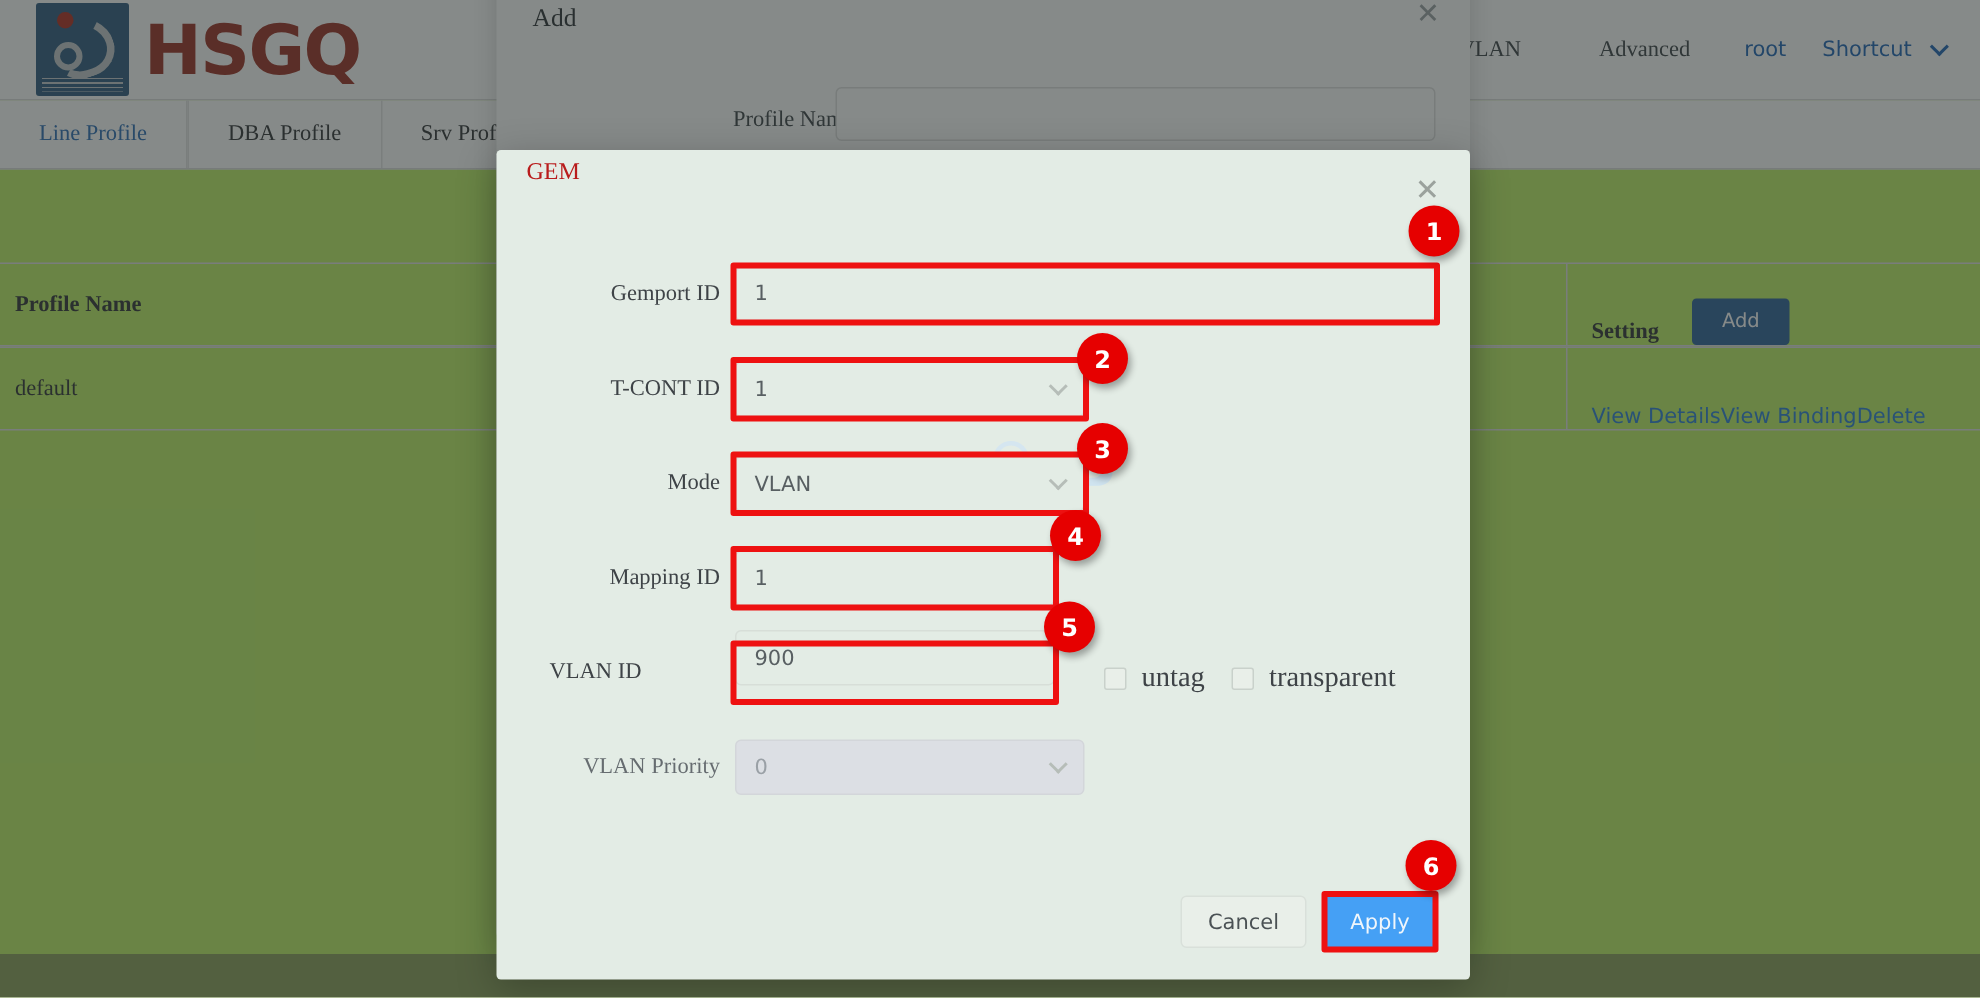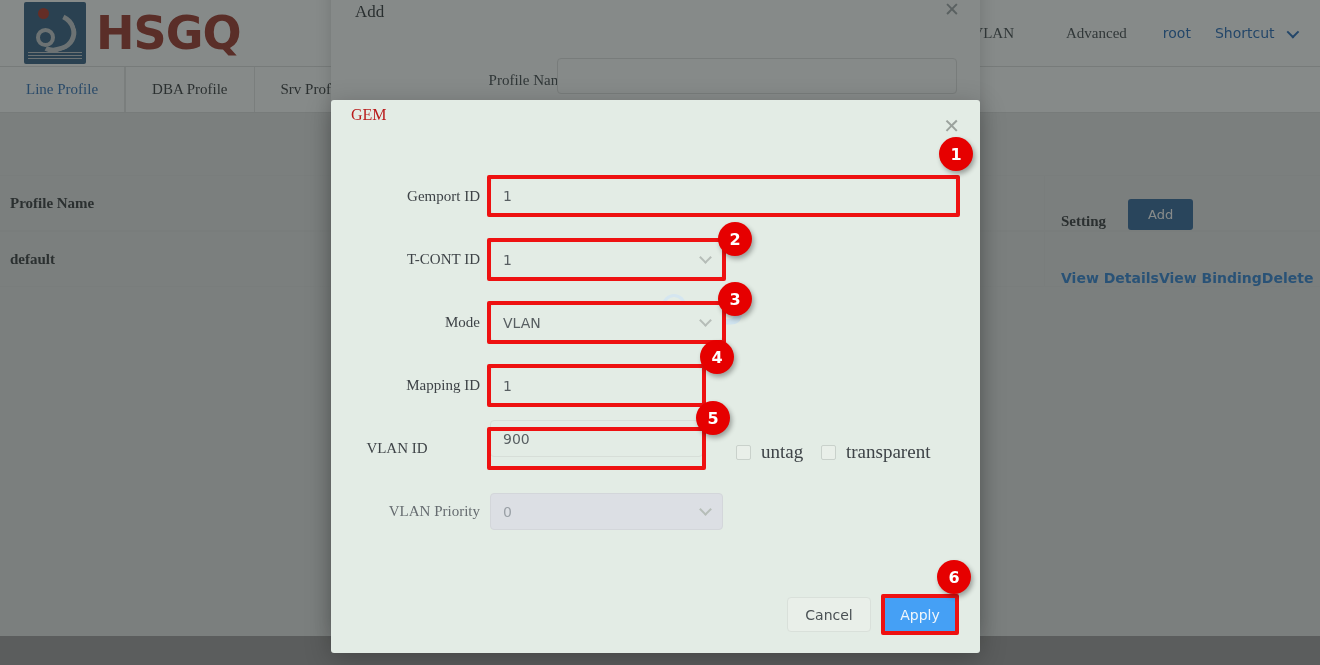--- a/index.html
+++ b/index.html
@@ -6,21 +6,21 @@
   html, body {
     margin: 0; padding: 0;
     width: 1320px; height: 665px;
     overflow: hidden;
     font-family: "Liberation Serif", serif;
     background: #ffffff;
   }
   #root { position: relative; width: 1320px; height: 665px; overflow: hidden; }
 
   
-  #app-page { position: absolute; inset: 0; background: #e5e5e5; }
+  #app-page { position: absolute; inset: 0; background: #bef264; }
 
   .topbar {
     position: absolute; left: 0; top: 0; width: 1320px; height: 67px;
     background: #ffffff; border-bottom: 1px solid #dcdcdc;
     display: flex; align-items: center;
   }
   .logo-wrap { display: flex; align-items: center; padding-left: 24px; }
   .logo-mark {
     width: 62px; height: 62px; background: #2d597f; position: relative;
     border-radius: 2px; overflow: hidden;
@@ -92,21 +92,21 @@
     font-family: "DejaVu Sans", sans-serif; font-size: 13px; color: #44484b;
     position: relative;
   }
   .filter-select .chev {
     position: absolute; right: 10px; top: 11px; width: 9px; height: 9px;
     border-right: 2px solid #b9bcbe; border-bottom: 2px solid #b9bcbe;
     transform: rotate(45deg);
   }
 
   .tbl { position: absolute; left: 0; top: 175px; width: 1320px; }
-  .tbl-row { display: flex; border-top: 1px solid #e2e2e2; border-bottom: 1px solid #e2e2e2; height: 56px; align-items: center; font-weight: bold; }
+  .tbl-row { display: flex; border-top: 1px solid #e2e2e2; border-bottom: 1px solid #e2e2e2; height: 56px; align-items: center; }
   .tbl-head { font-weight: bold; }
   .c1 { width: 1045px; padding-left: 10px; border-right: 1px solid #e2e2e2; height: 100%; display: flex; align-items: center; }
   .c2 { flex: 1; padding-left: 16px; height: 100%; display: flex; align-items: flex-end; }
   .th-text { font-size: 15px; color: #2e3033; font-weight: bold; }
   .td-text { font-size: 15px; color: #2e3033; }
   .btn-add {
     background: #2a6099; color: #fff; border: none; border-radius: 3px;
     padding: 8px 20px; font-family: "DejaVu Sans", sans-serif; font-size: 13px;
     cursor: pointer; margin-left: 22px;
   }

